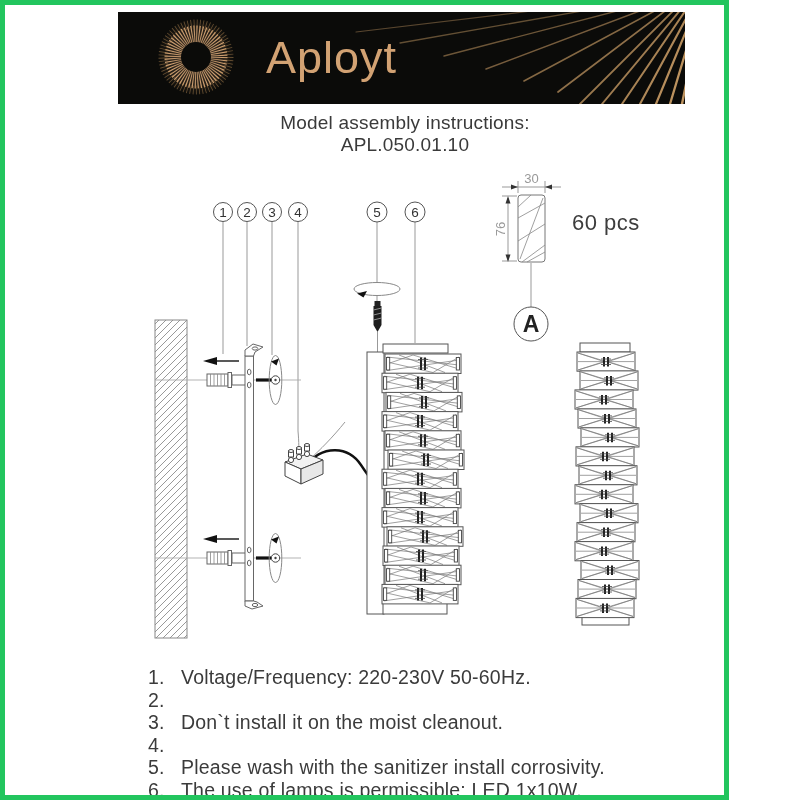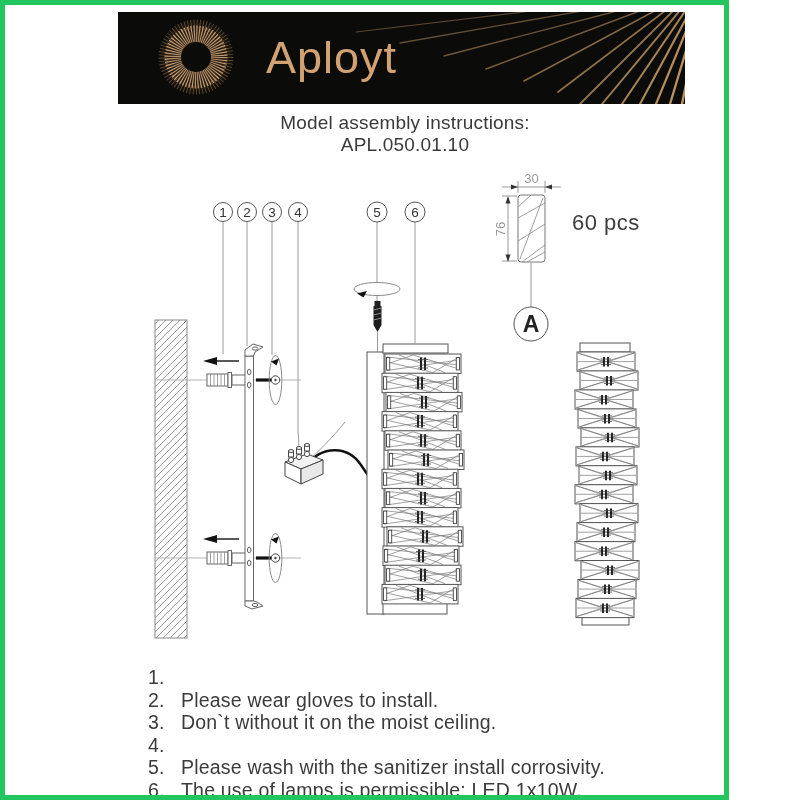--- a/index.html
+++ b/index.html
@@ -258,28 +258,28 @@
       <g>
         <circle cx="526" cy="319" r="17" fill="#fff" stroke="#555"></circle>
         <text x="526" y="327" text-anchor="middle" font-size="23" font-weight="600" fill="#222">A</text>
       </g>
     </g>
   </svg>
 
   <div class="instructions">
     <div class="ins-row">
       <span class="num">1.</span>
+      <span class="txt">Voltage/Frequency: 220-230V 50-60Hz.</span>
     </div>
     <div class="ins-row">
       <span class="num">2.</span>
-      <span class="txt">Please wear gloves to install.</span>
     </div>
     <div class="ins-row">
       <span class="num">3.</span>
-      <span class="txt">Don`t without it on the moist ceiling.</span>
+      <span class="txt">Don`t install it on the moist cleanout.</span>
     </div>
     <div class="ins-row">
       <span class="num">4.</span>
     </div>
     <div class="ins-row">
       <span class="num">5.</span>
       <span class="txt">Please wash with the sanitizer install corrosivity.</span>
     </div>
     <div class="ins-row">
       <span class="num">6.</span>

